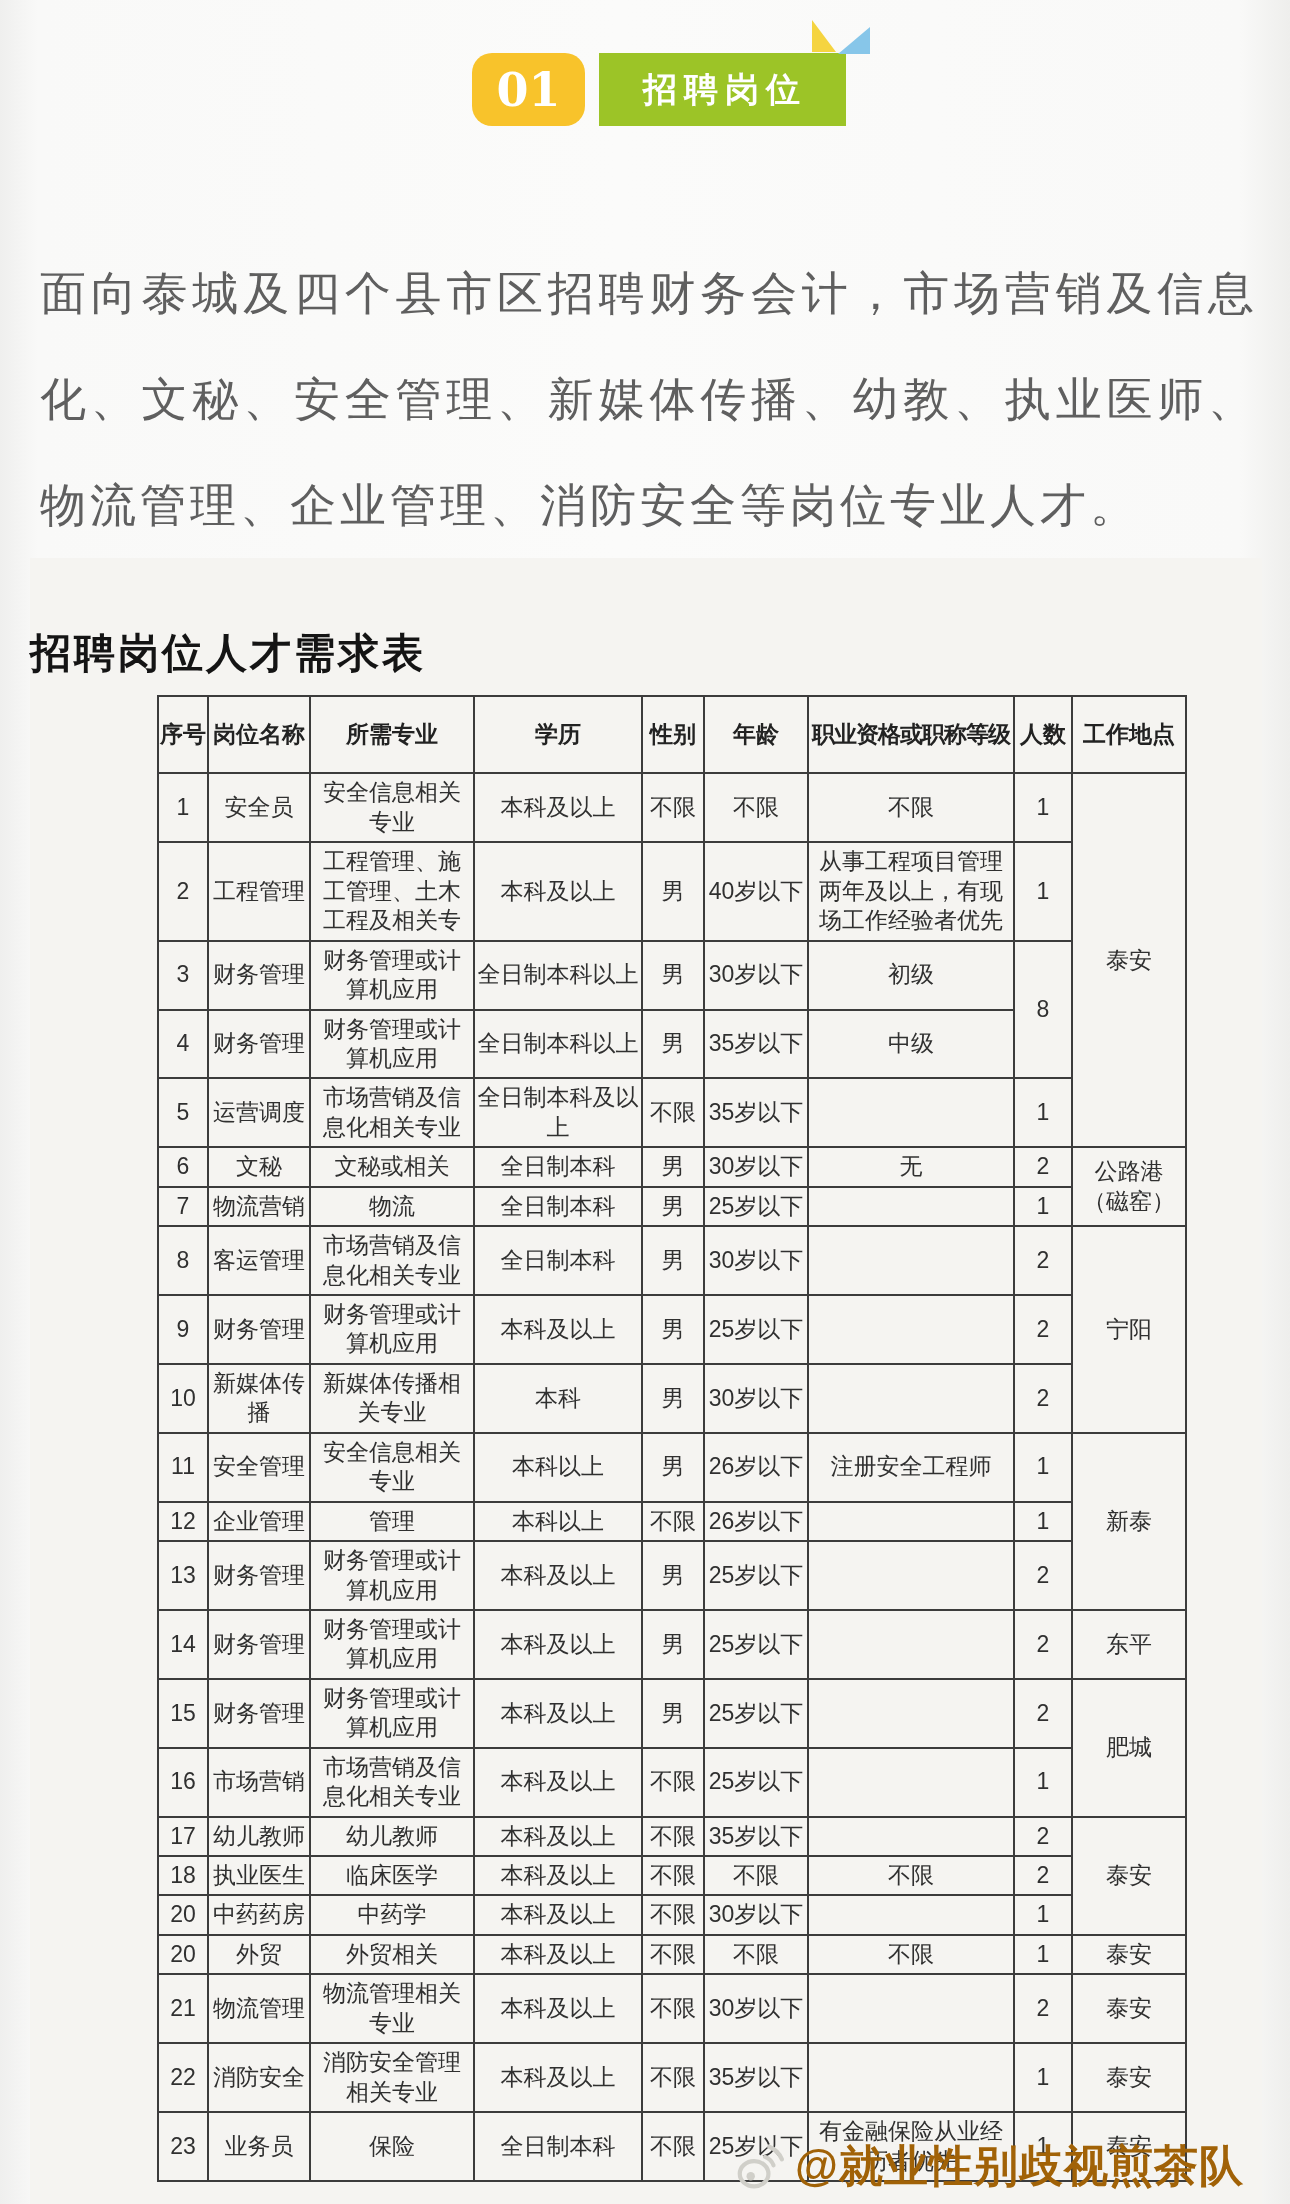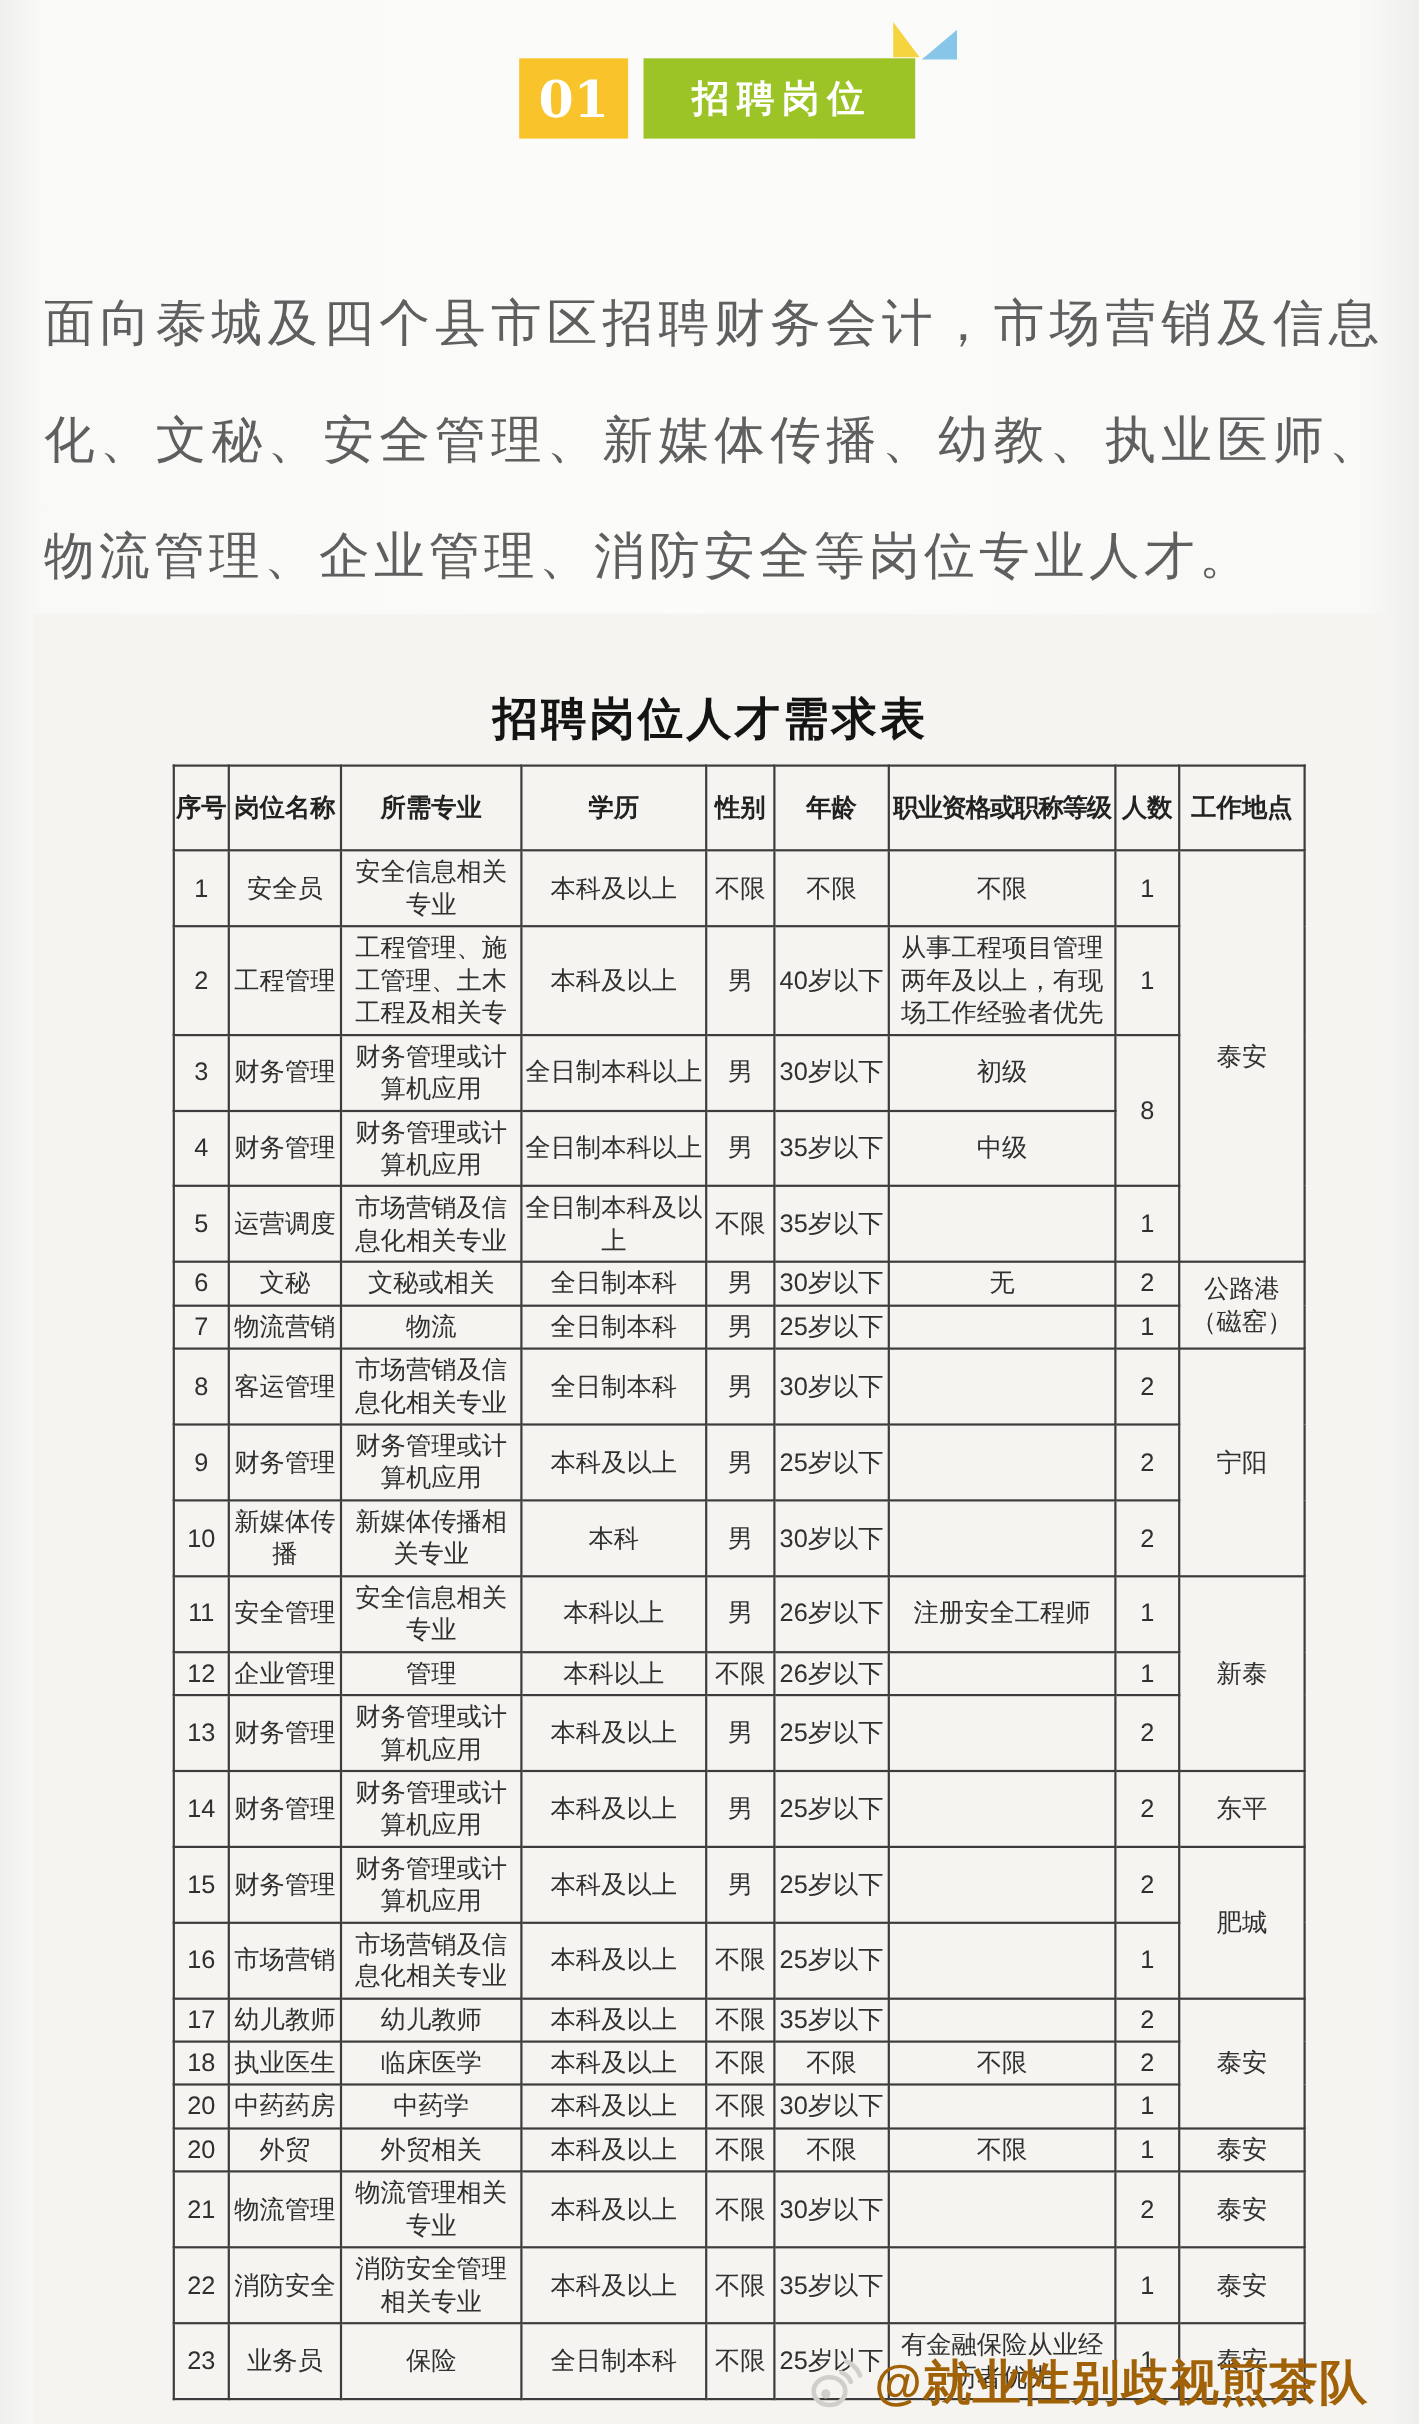--- a/index.html
+++ b/index.html
@@ -7,23 +7,23 @@
     width:1290px;height:2204px;
     background:#fafaf8;
     font-family:"Liberation Sans", sans-serif;
     position:relative;overflow:hidden;
   }
   .page{position:absolute;inset:0;
     background:linear-gradient(90deg,#efefee 0px,#f9f9f8 38px,#fbfbfa 620px,#f9f9f8 1240px,#eeeeec 1290px);}
   
   .badges{position:absolute;top:53px;left:472px;display:flex;align-items:center;}
   .badge-num{
-    width:99px;height:73px;background:#f8c32b;color:#ffffff;
+    width:113px;height:73px;background:#f8c32b;color:#ffffff;
     font-family:"DejaVu Serif", serif;font-weight:bold;font-size:46px;
-    display:flex;align-items:center;justify-content:center;
+    display:flex;align-items:center;justify-content:center;border-radius:20px;
   }
   .badge-title{
     margin-left:14px;width:242px;height:73px;background:#9cc427;color:#ffffff;
     font-weight:bold;font-size:34px;letter-spacing:7px;
     display:flex;align-items:center;justify-content:center;padding-left:5px;
   }
   .tri{position:absolute;width:0;height:0;}
   .tri-yellow{top:20px;left:812px;border-right:24px solid transparent;border-bottom:32px solid #f5d440;}
   .tri-blue{top:27px;left:838px;border-left:32px solid transparent;border-bottom:27px solid #87c6e9;}
   
@@ -31,21 +31,21 @@
     position:absolute;top:240px;left:40px;width:1218px;
     font-size:46px;color:#5f5f5f;line-height:106px;letter-spacing:4px;
     margin:0;text-align:justify;
   }
   
   .paper{
     position:absolute;top:558px;left:30px;width:1232px;height:1646px;
     background:#f5f4f1;
   }
   .table-title{
-    margin:68px 0 14px 0;text-align:center;
+    margin:68px 0 14px 0;text-align:left;
     font-size:41px;font-weight:bold;color:#141414;letter-spacing:3px;
   }
   table.recruit{
     border-collapse:collapse;table-layout:fixed;
     width:1028px;margin-left:127px;background:transparent;
   }
   .recruit th,.recruit td{
     border:2px solid #3c3c3c;text-align:center;vertical-align:middle;
     color:#303030;font-size:23px;line-height:1.28;padding:4px 2px;
     word-break:break-all;

